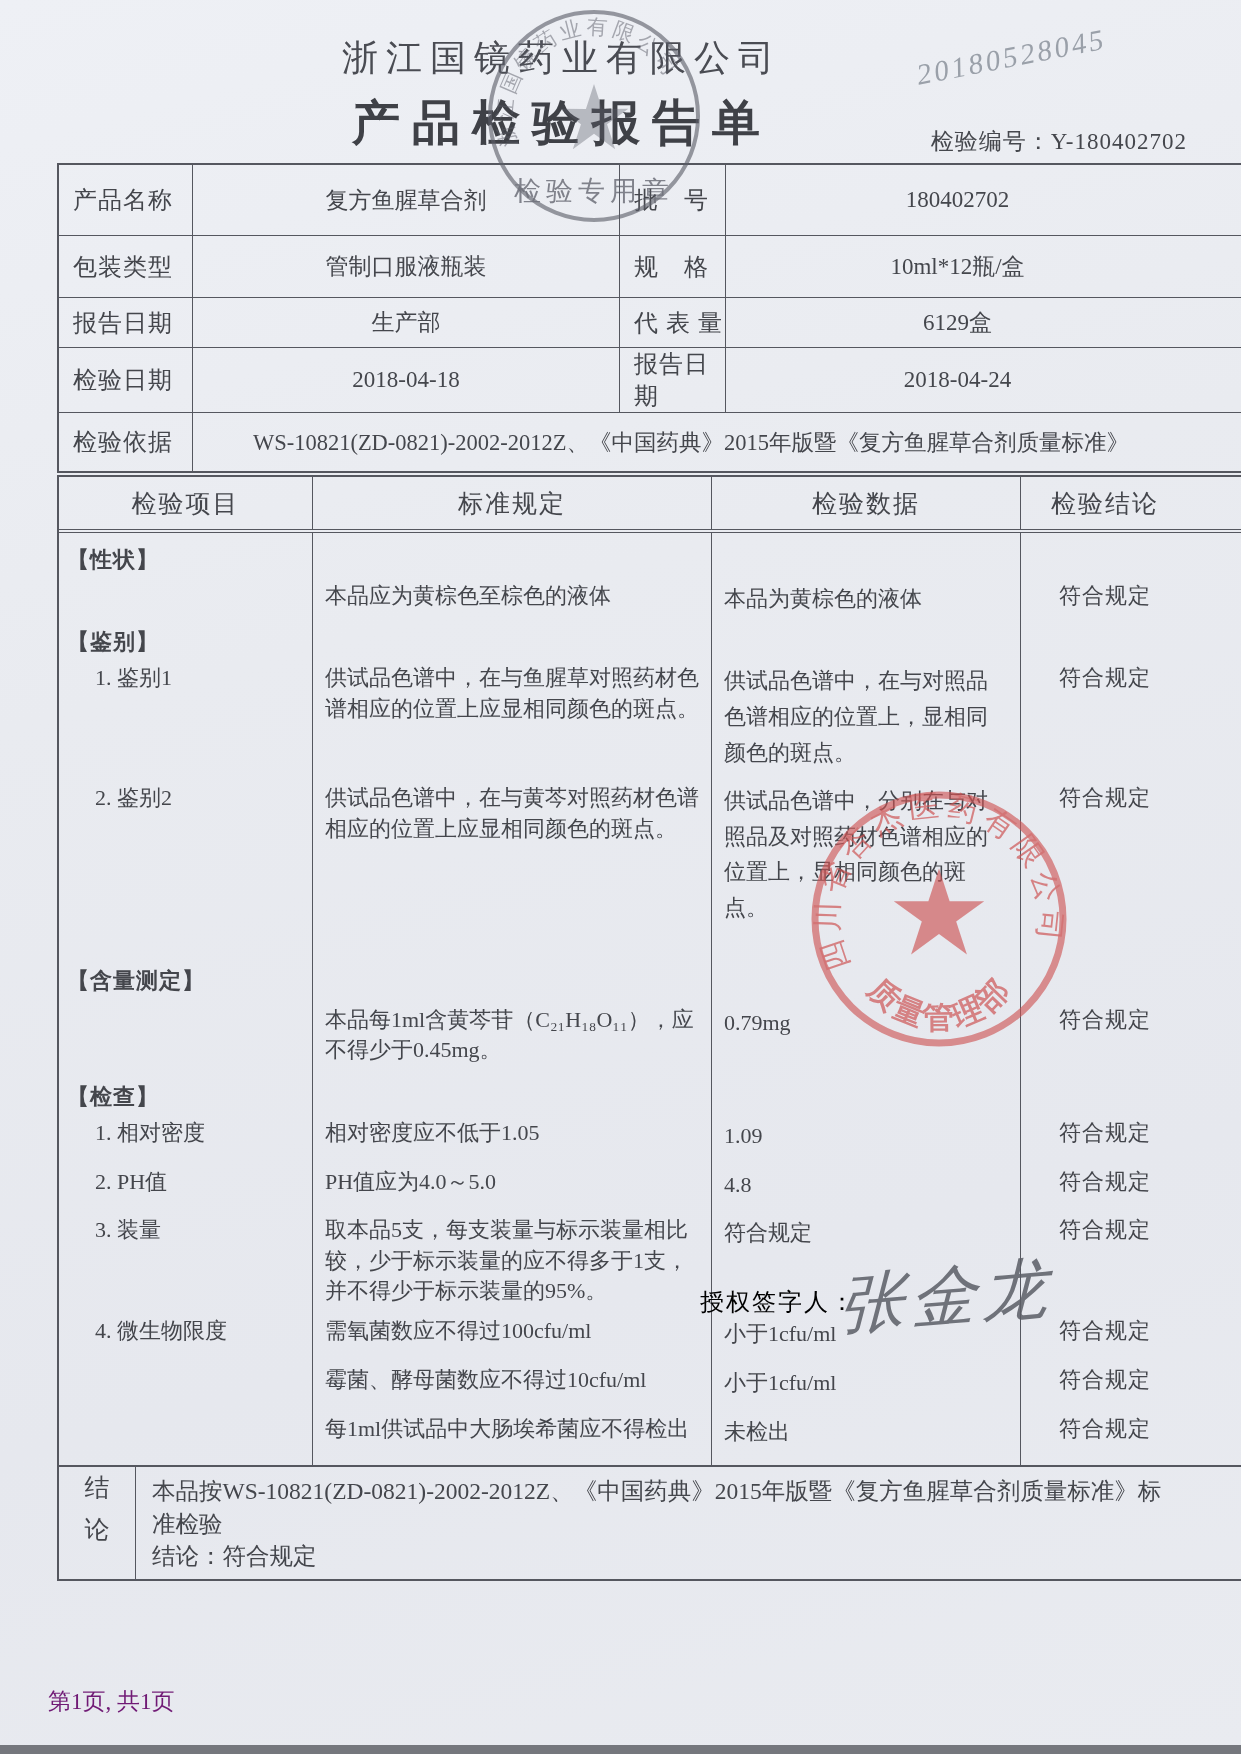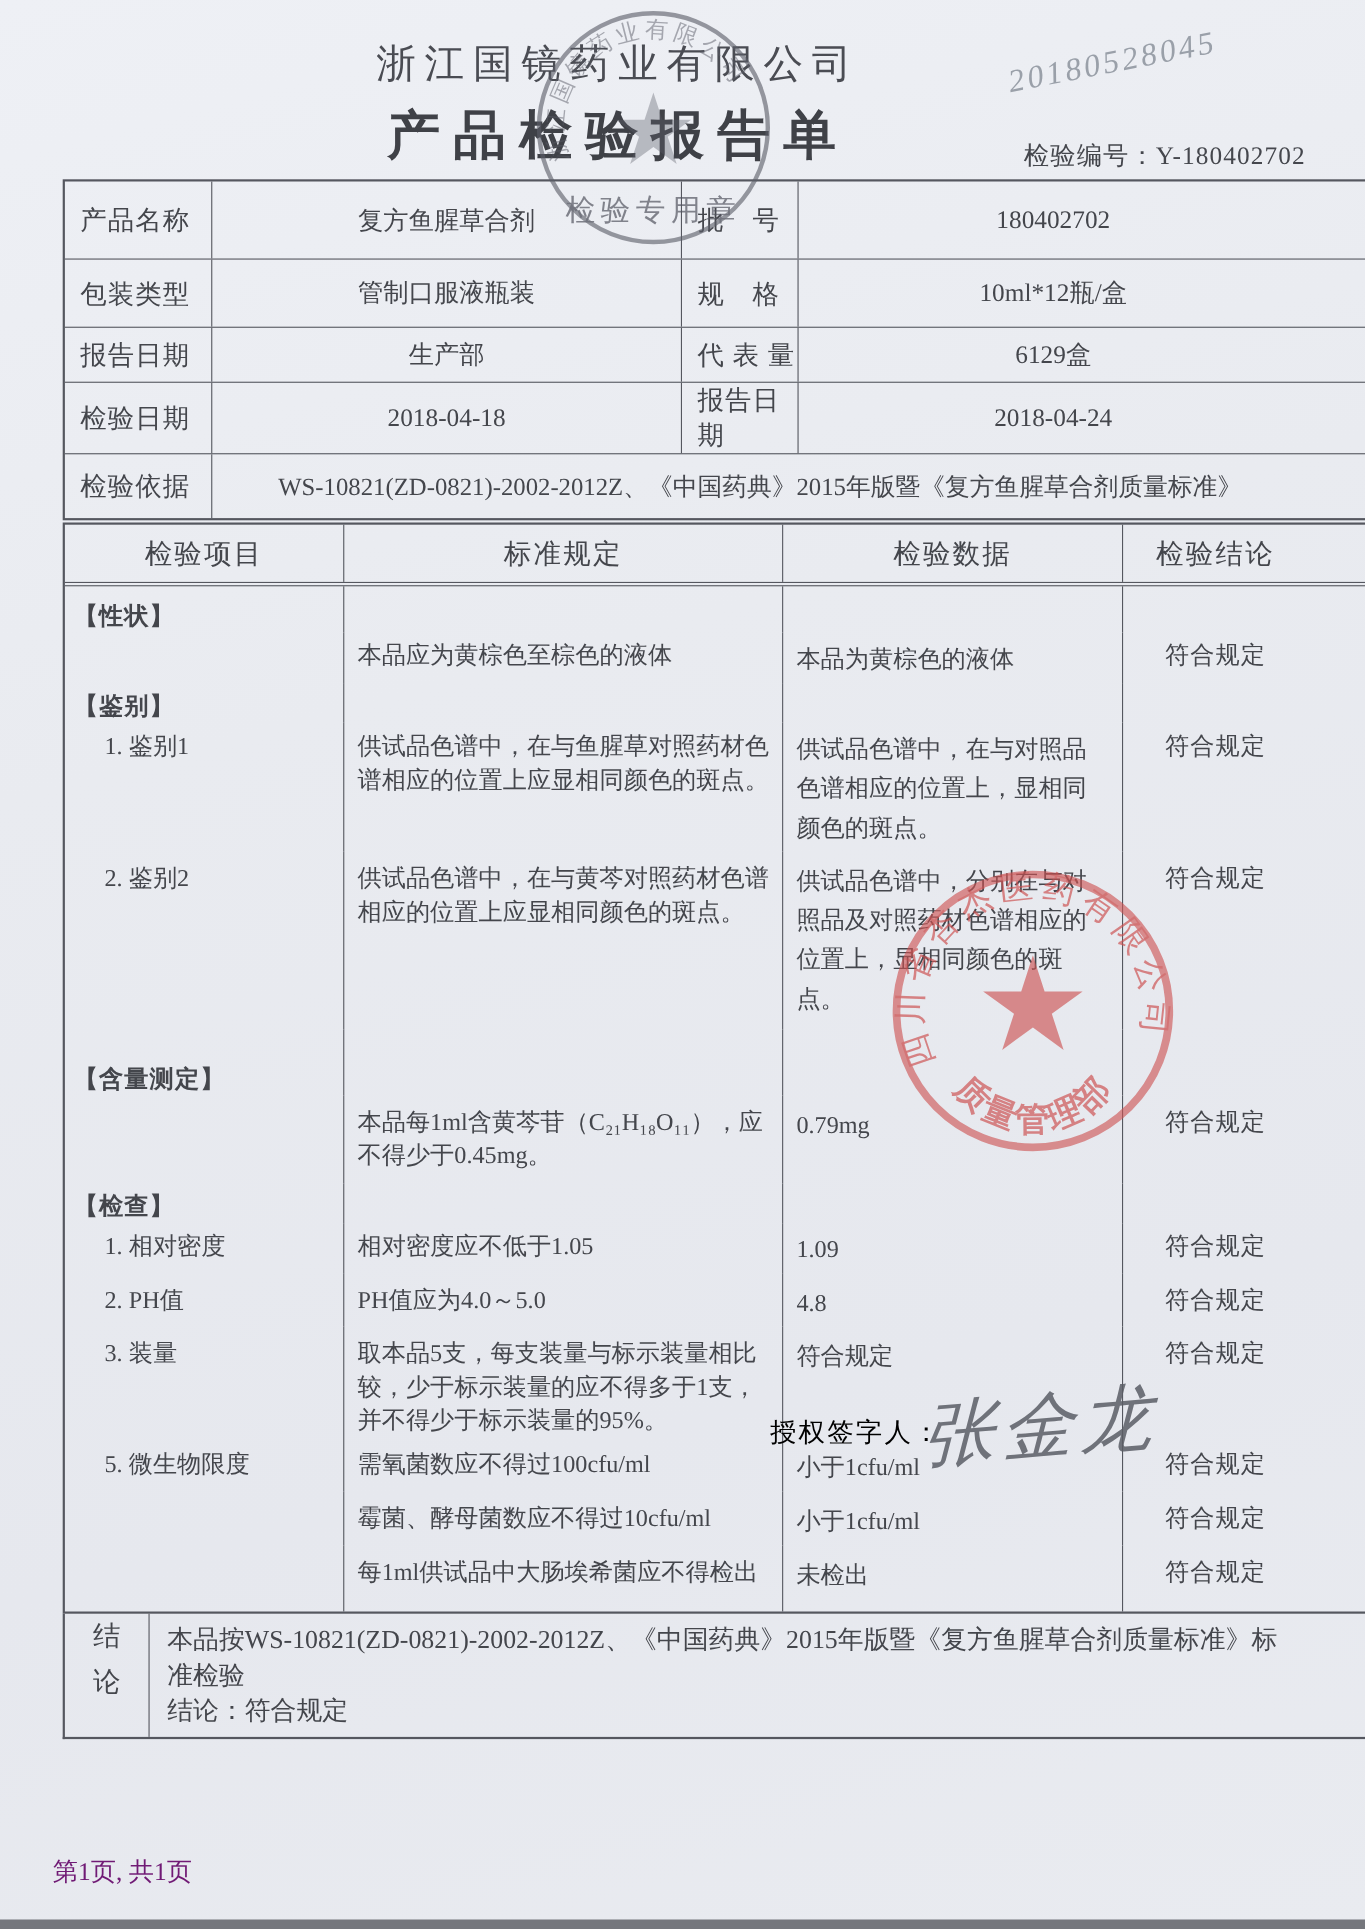--- a/index.html
+++ b/index.html
@@ -185,21 +185,21 @@
         <div class="cell rt-cell c-data bl">4.8</div>
         <div class="cell rt-cell c-conc bl">符合规定</div>
       </div>
       <div class="rt-grid rt-row pt8">
         <div class="cell rt-cell c-item num">3. 装量</div>
         <div class="cell rt-cell c-std bl">取本品5支，每支装量与标示装量相比较，少于标示装量的应不得多于1支，并不得少于标示装量的95%。</div>
         <div class="cell rt-cell c-data bl">符合规定</div>
         <div class="cell rt-cell c-conc bl">符合规定</div>
       </div>
       <div class="rt-grid rt-row">
-        <div class="cell rt-cell c-item num">5. 微生物限度</div>
+        <div class="cell rt-cell c-item num">4. 微生物限度</div>
         <div class="cell rt-cell c-std bl">需氧菌数应不得过100cfu/ml</div>
         <div class="cell rt-cell c-data bl">小于1cfu/ml</div>
         <div class="cell rt-cell c-conc bl">符合规定</div>
       </div>
       <div class="rt-grid rt-row pt8">
         <div class="cell rt-cell c-item"></div>
         <div class="cell rt-cell c-std bl">霉菌、酵母菌数应不得过10cfu/ml</div>
         <div class="cell rt-cell c-data bl">小于1cfu/ml</div>
         <div class="cell rt-cell c-conc bl">符合规定</div>
       </div>

